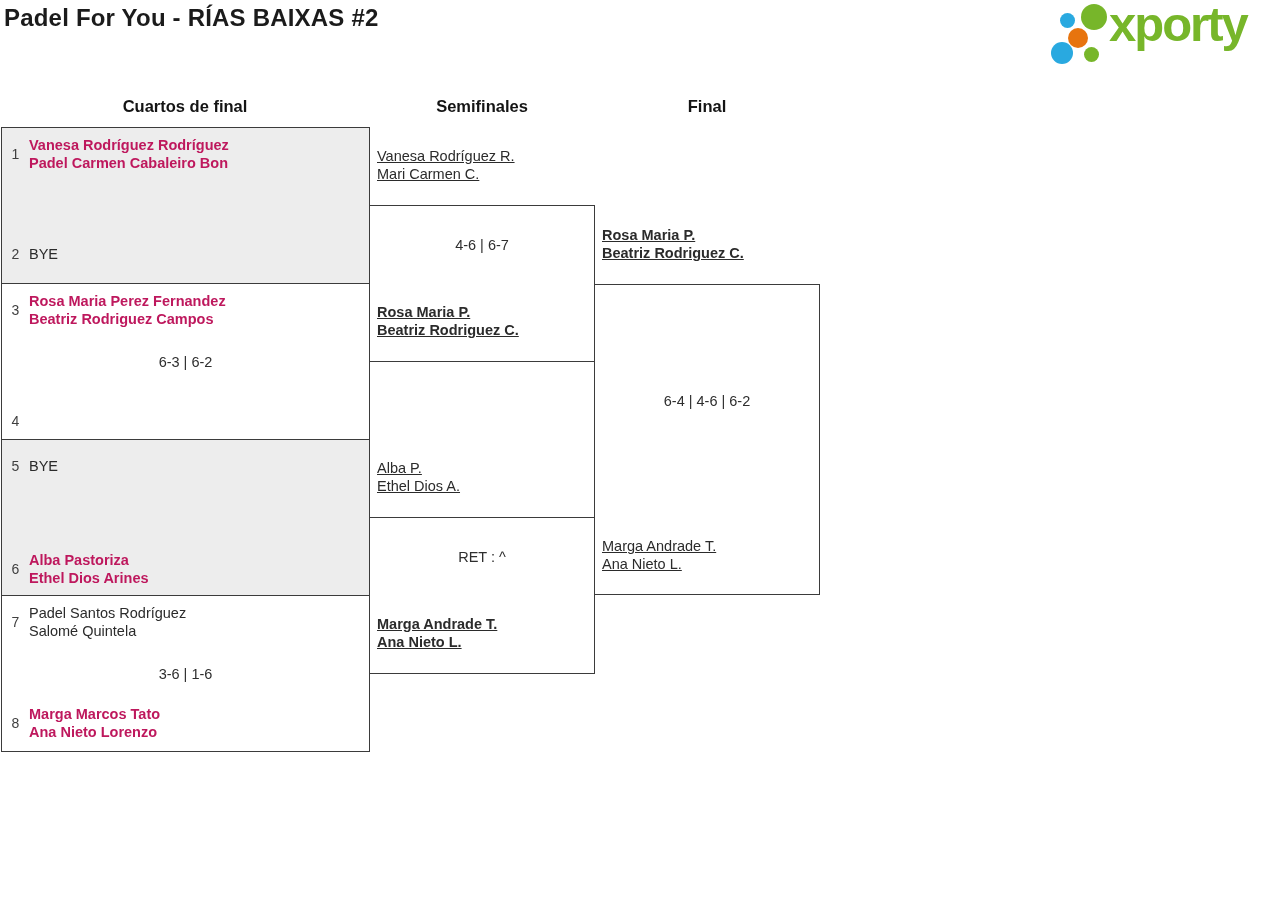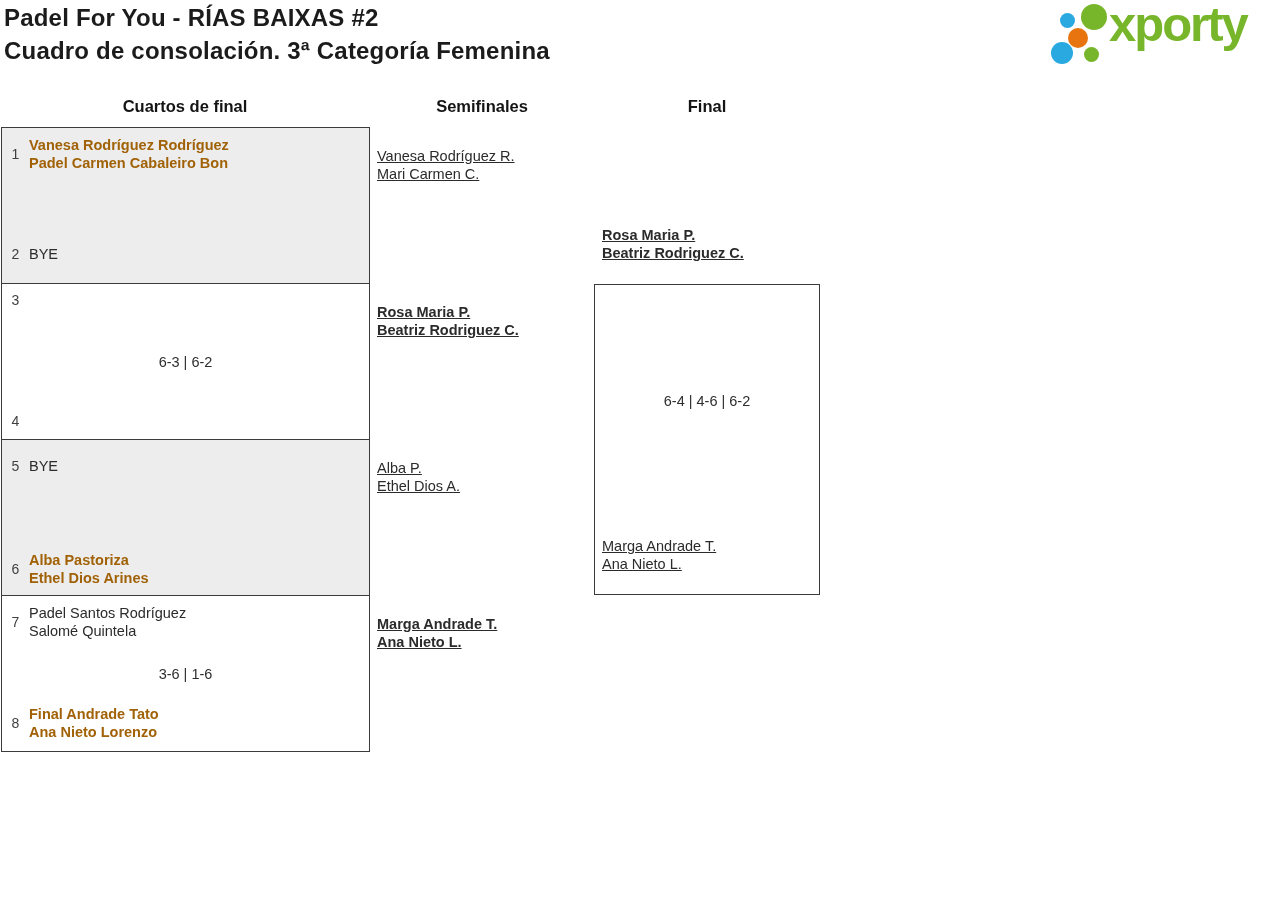--- a/index.html
+++ b/index.html
@@ -37,38 +37,37 @@
   #qf4 { top:595px; height:157px; }
   #sf1 { left:369px; top:205px; width:226px; height:157px; }
   #sf2 { left:369px; top:517px; width:226px; height:157px; }
   #f1  { left:594px; top:284px; width:226px; height:311px; }
 
   
   .team  { position:absolute; left:0; right:0; display:flex; align-items:center; }
   .seed  { width:27px; flex:none; text-align:center; font-size:14px; color:#3f3f3f; }
   .names { font-size:14.5px; line-height:18px; color:#2b2b2b; font-weight:400; }
   .names .l { display:block; }
-  .w     { font-weight:700; color:#a16207; }
+  .w     { font-weight:700; color:#be185d; }
 
   
   .score { position:absolute; left:0; right:0; text-align:center;
            font-size:14.5px; color:#2e2e2e; }
 
   
   .olabel { position:absolute; font-size:14.5px; line-height:18px; color:#2b2b2b;text-decoration:underline; }
   .olabel .l { display:block; }
 </style>
 </head>
 <body>
 
 <div class="page">
 
   <div class="title">
     <div>Padel For You - RÍAS BAIXAS #2</div>
-    <div>Cuadro de consolación. 3ª Categoría Femenina</div>
   </div>
 
   <div class="logo">
     <span class="dot dot-blue-sm"></span>
     <span class="dot dot-green-lg"></span>
     <span class="dot dot-orange"></span>
     <span class="dot dot-blue-lg"></span>
     <span class="dot dot-green-sm"></span>
     <span class="logo-text">xporty</span>
   </div>
@@ -90,20 +89,24 @@
       <span class="names">
         <span class="l">BYE</span>
         <span class="l"></span>
       </span>
     </div>
   </div>
 
   <div class="box qf" id="qf2">
     <div class="team" style="top:8px">
       <span class="seed">3</span>
+      <span class="names w">
+        <span class="l">Rosa Maria Perez Fernandez</span>
+        <span class="l">Beatriz Rodriguez Campos</span>
+      </span>
     </div>
     <div class="score" style="top:70px">6-3 | 6-2</div>
     <div class="team" style="bottom:10px">
       <span class="seed">4</span>
     </div>
   </div>
 
   <div class="box qf gray" id="qf3">
     <div class="team" style="top:17px">
       <span class="seed">5</span>
@@ -126,35 +129,41 @@
       <span class="seed">7</span>
       <span class="names">
         <span class="l">Padel Santos Rodríguez</span>
         <span class="l">Salomé Quintela</span>
       </span>
     </div>
     <div class="score" style="top:70px">3-6 | 1-6</div>
     <div class="team" style="bottom:10px">
       <span class="seed">8</span>
       <span class="names w">
-        <span class="l">Final Andrade Tato</span>
+        <span class="l">Marga Marcos Tato</span>
         <span class="l">Ana Nieto Lorenzo</span>
       </span>
     </div>
   </div>
 
+  <div class="box" id="sf1">
+    <div class="score" style="top:31px">4-6 | 6-7</div>
+  </div>
   <div class="olabel" style="left:377px; top:147px">
     <span class="l">Vanesa Rodríguez R.</span>
     <span class="l">Mari Carmen C.</span>
   </div>
   <div class="olabel w" style="left:377px; top:303px">
     <span class="l">Rosa Maria P.</span>
     <span class="l">Beatriz Rodriguez C.</span>
   </div>
 
+  <div class="box" id="sf2">
+    <div class="score" style="top:31px">RET : ^</div>
+  </div>
   <div class="olabel" style="left:377px; top:459px">
     <span class="l">Alba P.</span>
     <span class="l">Ethel Dios A.</span>
   </div>
   <div class="olabel w" style="left:377px; top:615px">
     <span class="l">Marga Andrade T.</span>
     <span class="l">Ana Nieto L.</span>
   </div>
 
   <div class="box" id="f1">

